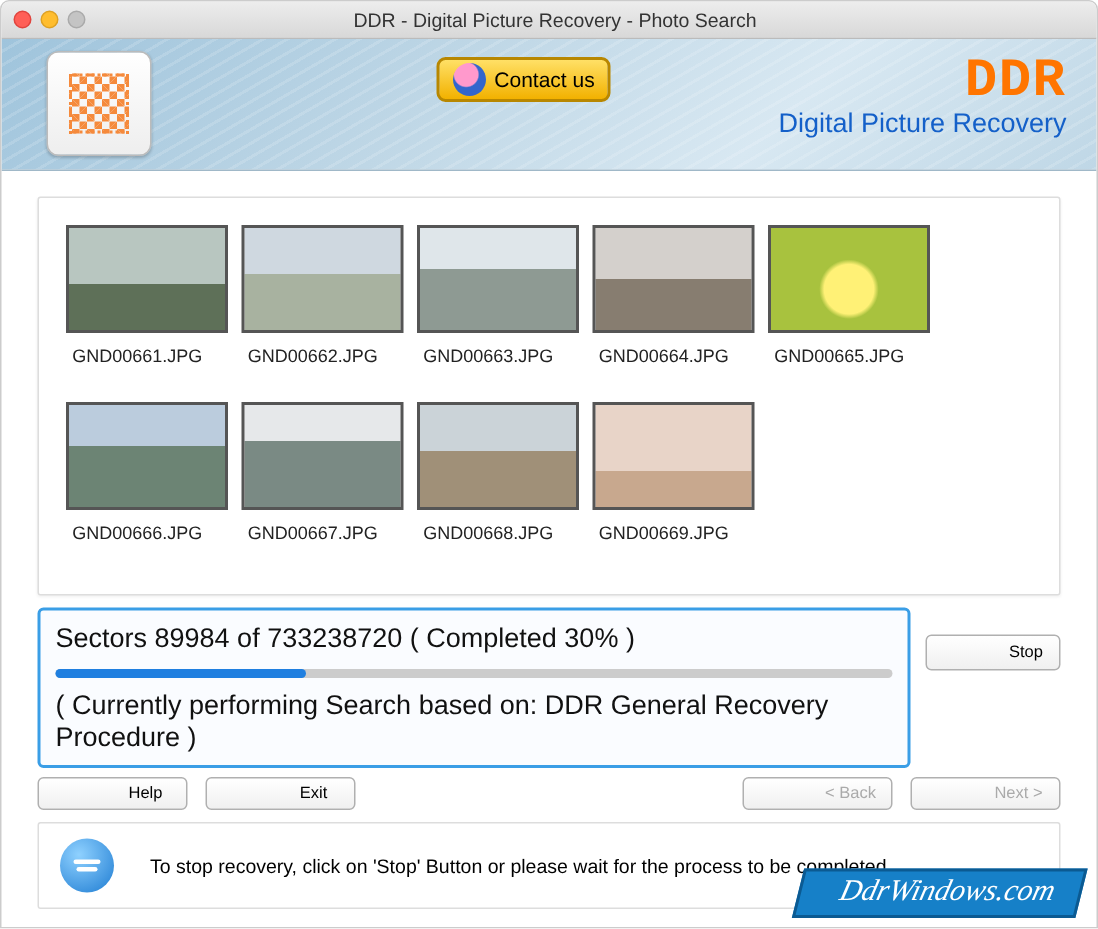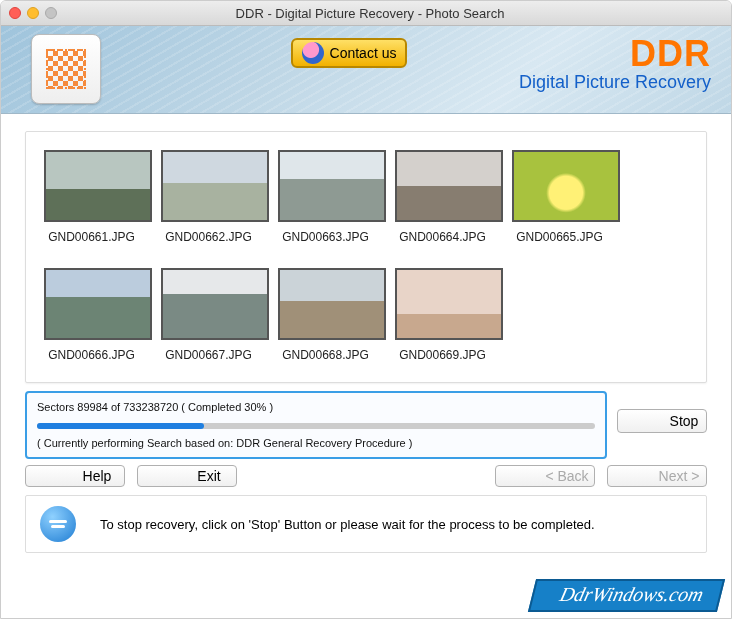--- a/index.html
+++ b/index.html
@@ -17,45 +17,45 @@
   .icon-box { position: absolute; left: 30px; top: 8px; width: 70px; height: 70px; background: linear-gradient(#fff,#eee); border: 1px solid #bbb; border-radius: 8px; box-shadow: 0 1px 2px rgba(0,0,0,0.2); display:flex; align-items:center; justify-content:center; }
   .icon-box-inner { width: 40px; height: 40px; background-image:
     linear-gradient(45deg,#f58a3c 25%,transparent 25%),
     linear-gradient(-45deg,#f58a3c 25%,transparent 25%),
     linear-gradient(45deg,transparent 75%,#f58a3c 75%),
     linear-gradient(-45deg,transparent 75%,#f58a3c 75%);
     background-size:10px 10px; background-position:0 0,0 5px,5px -5px,-5px 0; border:2px dotted #f58a3c; }
   .contact-btn { position: absolute; left: 290px; top: 12px; width: 116px; height: 30px; background: linear-gradient(#ffe066,#f2b100); border: 2px solid #b88700; border-radius: 6px; display:flex; align-items:center; justify-content:center; gap:6px; font-size:14px; color:#000; cursor:pointer; }
   .contact-icon { width:22px; height:22px; border-radius:50%; background: radial-gradient(circle at 40% 35%, #f9c 0 40%, #3266cc 45% 100%); }
   .brand { position: absolute; right: 20px; top: 10px; text-align: right; }
-  .brand-top { font-size: 36px; font-weight: 800; color: #ff7500; letter-spacing: 1px; font-family: Liberation Sans, sans-serif; line-height:1; }
+  .brand-top { font-size: 36px; font-weight: 800; color: #ff7500; letter-spacing: 1px; font-family: Liberation Mono, monospace; line-height:1; }
   .brand-bottom { font-size: 18px; color: #1460c9; font-weight: 500; }
   .body-area { position: absolute; top: 110px; left: 0; right: 0; bottom: 0; padding: 0 24px; }
   .thumbs-panel { background: #fff; border: 1px solid #ddd; border-radius: 2px; padding: 18px 18px 10px; margin-top: 20px; box-shadow: 0 1px 2px rgba(0,0,0,0.06); }
   .thumb-row { display: flex; gap: 22px; margin-bottom: 24px; }
-  .thumb-row.second { margin-bottom: 10px; }
+  .thumb-row.second { margin-bottom: 24px; }
   .thumb { width: 95px; text-align: center; }
   .thumb-img { width: 108px; height: 72px; border: 2px solid #555; background: #888; margin-bottom: 8px; position:relative; overflow:hidden; }
   .thumb-label { font-size: 12px; color: #222; }
   .t1 .thumb-img { background: linear-gradient(#b8c6c0 0 55%, #5e7058 55% 100%); }
   .t2 .thumb-img { background: linear-gradient(#cfd8e0 0 45%, #a8b2a0 45% 100%); }
   .t3 .thumb-img { background: linear-gradient(#dfe6ea 0 40%, #8e9a93 40% 100%); }
   .t4 .thumb-img { background: linear-gradient(#d4d0cc 0 50%, #877d70 50% 100%); }
   .t5 .thumb-img { background: radial-gradient(circle at 50% 60%, #fff176 0 25%, #a8c23e 30% 100%); }
   .t6 .thumb-img { background: linear-gradient(#bcd 0 40%, #6c8474 40% 100%); }
   .t7 .thumb-img { background: linear-gradient(#e6e8ea 0 35%, #7a8a84 35% 100%); }
   .t8 .thumb-img { background: linear-gradient(#cbd3d8 0 45%, #a09078 45% 100%); }
   .t9 .thumb-img { background: linear-gradient(#e8d4c8 0 65%, #c8a88e 65% 100%); }
   .progress-row { display:flex; align-items:flex-start; gap:10px; margin-top:8px; }
   .progress-box { flex:1; border: 2px solid #3a9ee6; border-radius: 4px; padding: 8px 10px; background: #fafcff; }
-  .progress-text { font-size: 11px; color:#111; }
+  .progress-text { font-size: 18px; color:#111; }
   .progress-bar { width:100%; height:6px; background:#ccc; border-radius:3px; margin:10px 0 8px; position:relative; }
   .progress-fill { position:absolute; left:0; top:0; bottom:0; width:30%; background:#1f7fe0; border-radius:3px; }
   .stop-btn { width:90px; height:24px; margin-top:18px; }
-  .mac-btn { background: linear-gradient(#fff,#f0f0f0); border:1px solid #b0b0b0; border-radius:4px; font-size:14px; cursor:pointer; display:flex; align-items:center; justify-content:center;padding-left:44px; }
+  .mac-btn { background: linear-gradient(#fff,#f0f0f0); border:1px solid #b0b0b0; border-radius:4px; font-size:11px; cursor:pointer; display:flex; align-items:center; justify-content:center;padding-left:44px; }
   .mac-btn.disabled { color:#aaa; cursor:default; }
   .bottom-buttons { display:flex; gap:12px; margin-top:6px; align-items:center; }
   .bottom-buttons .mac-btn { width:100px; height:22px; }
   .spacer { flex:1; }
   .info-bar { margin-top:8px; border:1px solid #ddd; border-radius:2px; padding:10px 14px; display:flex; align-items:center; gap:24px; background:#fff; }
   .info-icon { width:36px; height:36px; border-radius:50%; background: radial-gradient(circle at 35% 30%, #8fd1ff, #1e7cd2); position:relative; }
   .info-icon::before,.info-icon::after{ content:""; position:absolute; background:#fff; border-radius:2px; }
   .info-icon::before{ left:9px; top:14px; width:18px; height:3px; }
   .info-icon::after{ left:11px; top:19px; width:14px; height:3px; }
   .watermark { position:absolute; right:10px; bottom:6px; background:#1680c8; color:#fff; font-style:italic; font-family: "Brush Script MT","Comic Sans MS",cursive; font-size:20px; padding:2px 16px 4px 26px; border:2px solid #0b5a92; transform:skewX(-14deg); }

